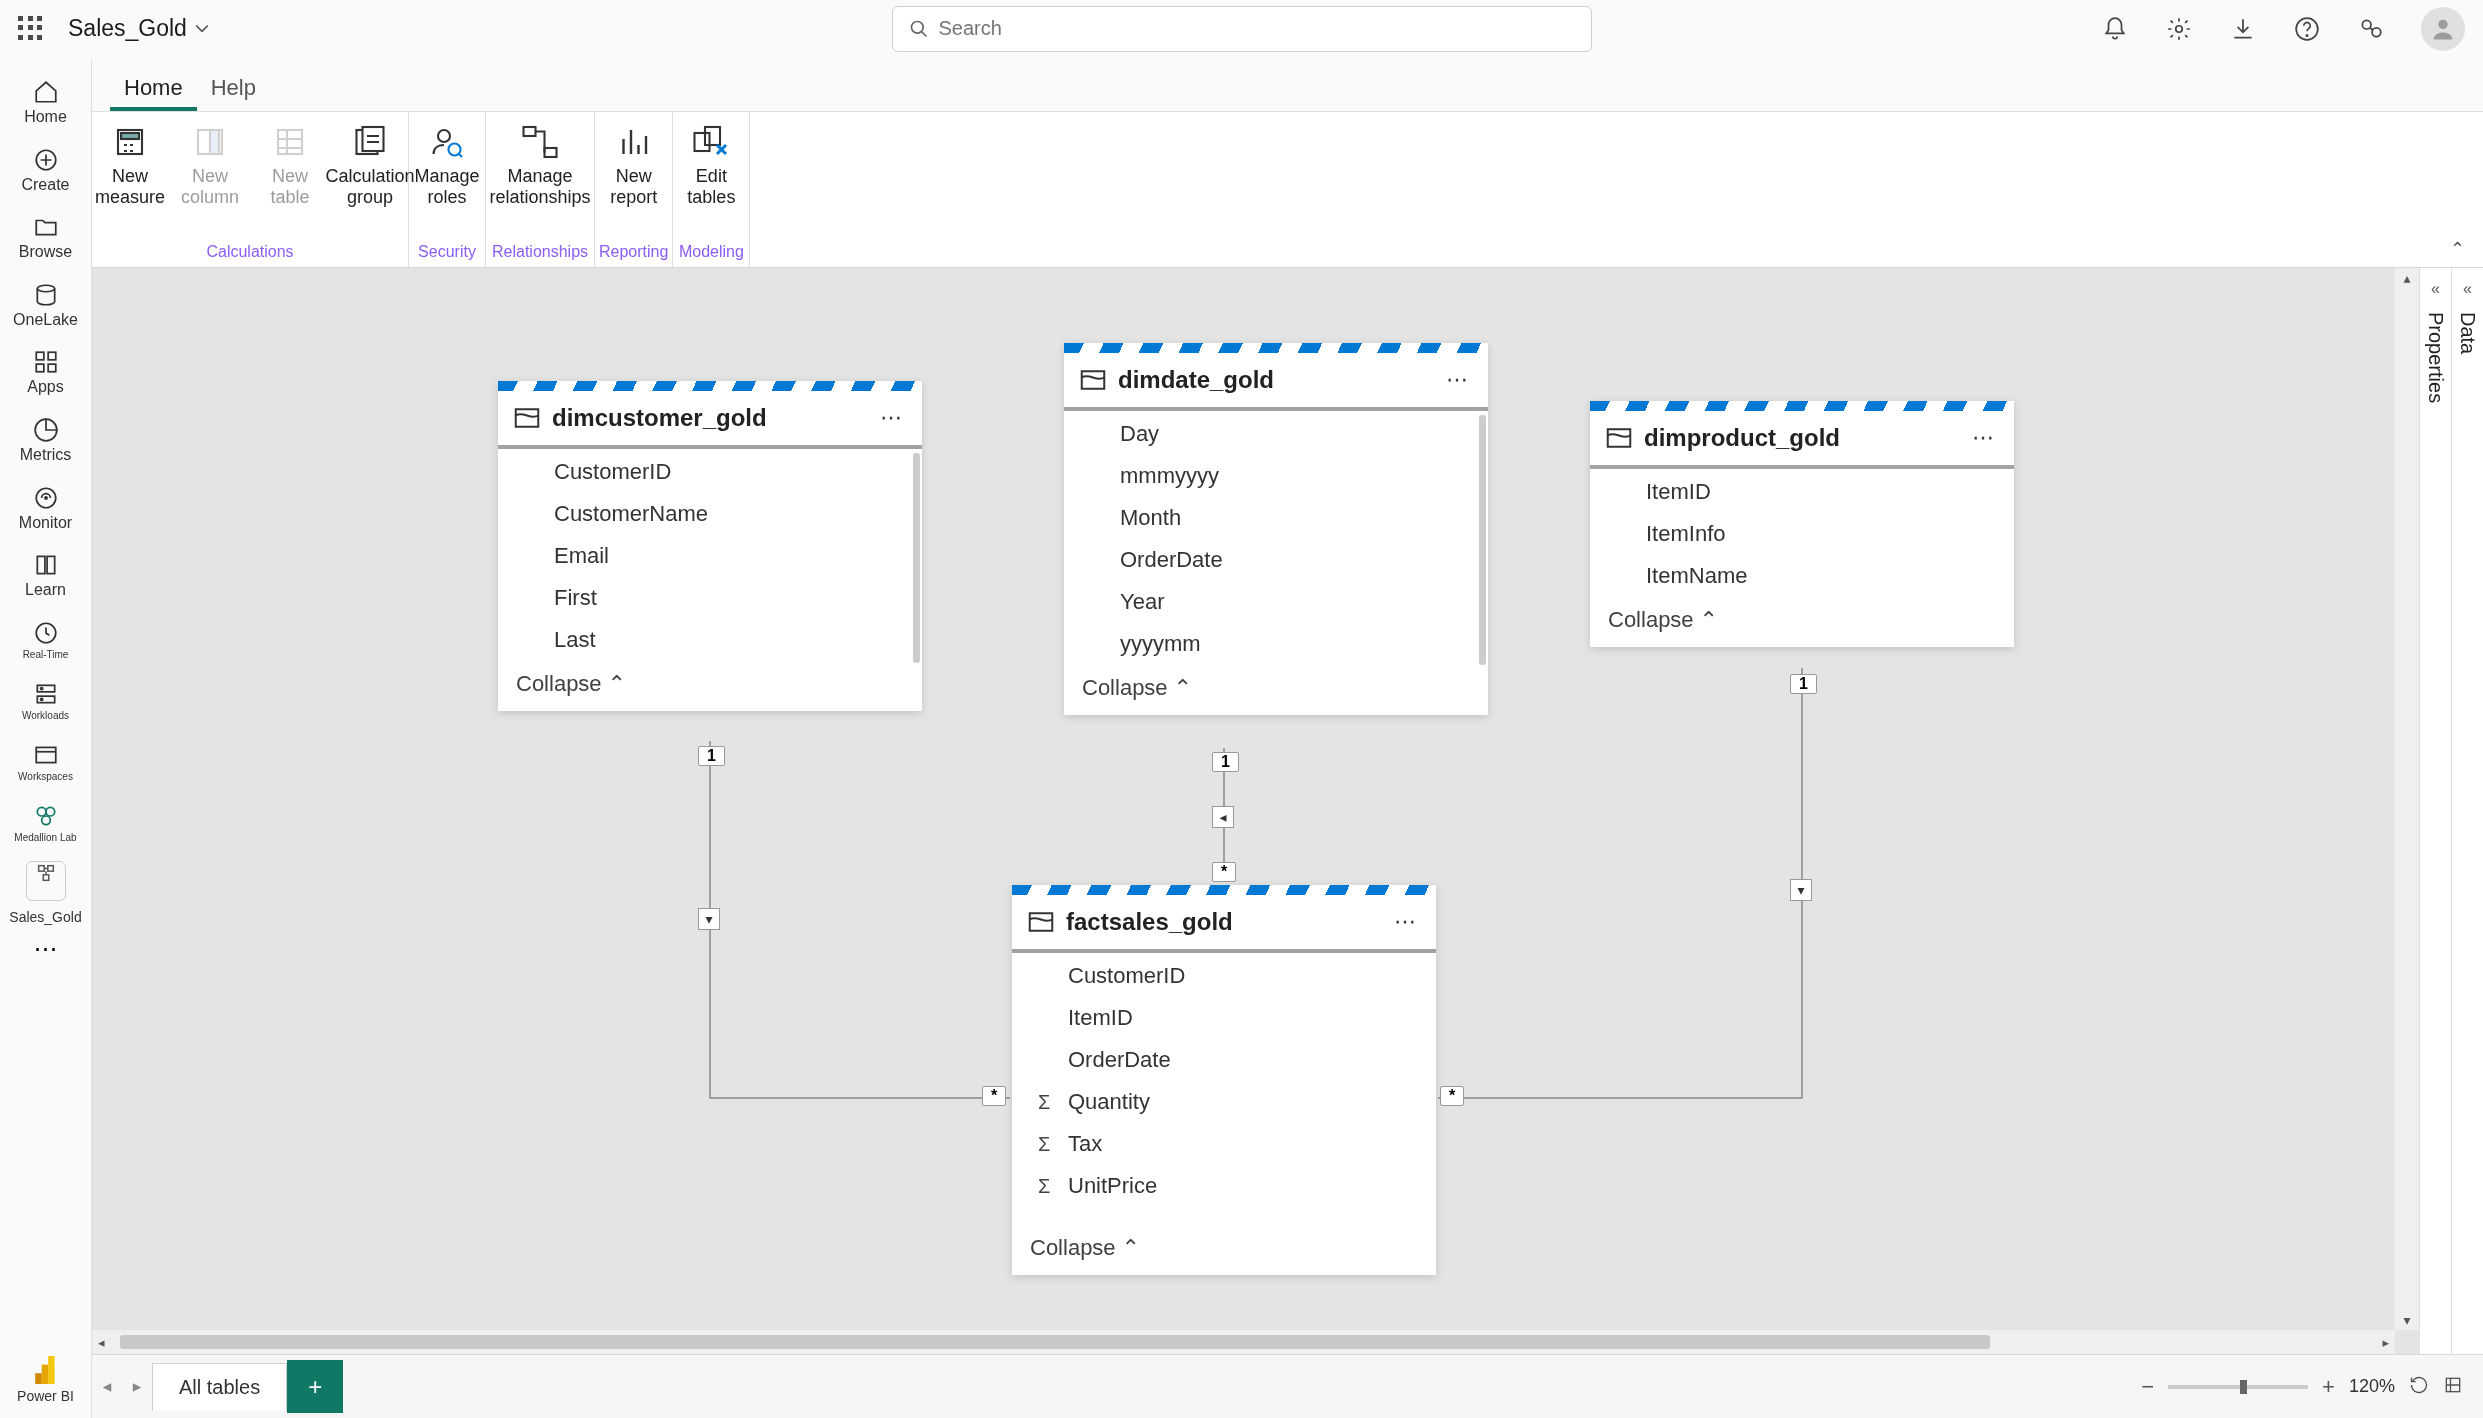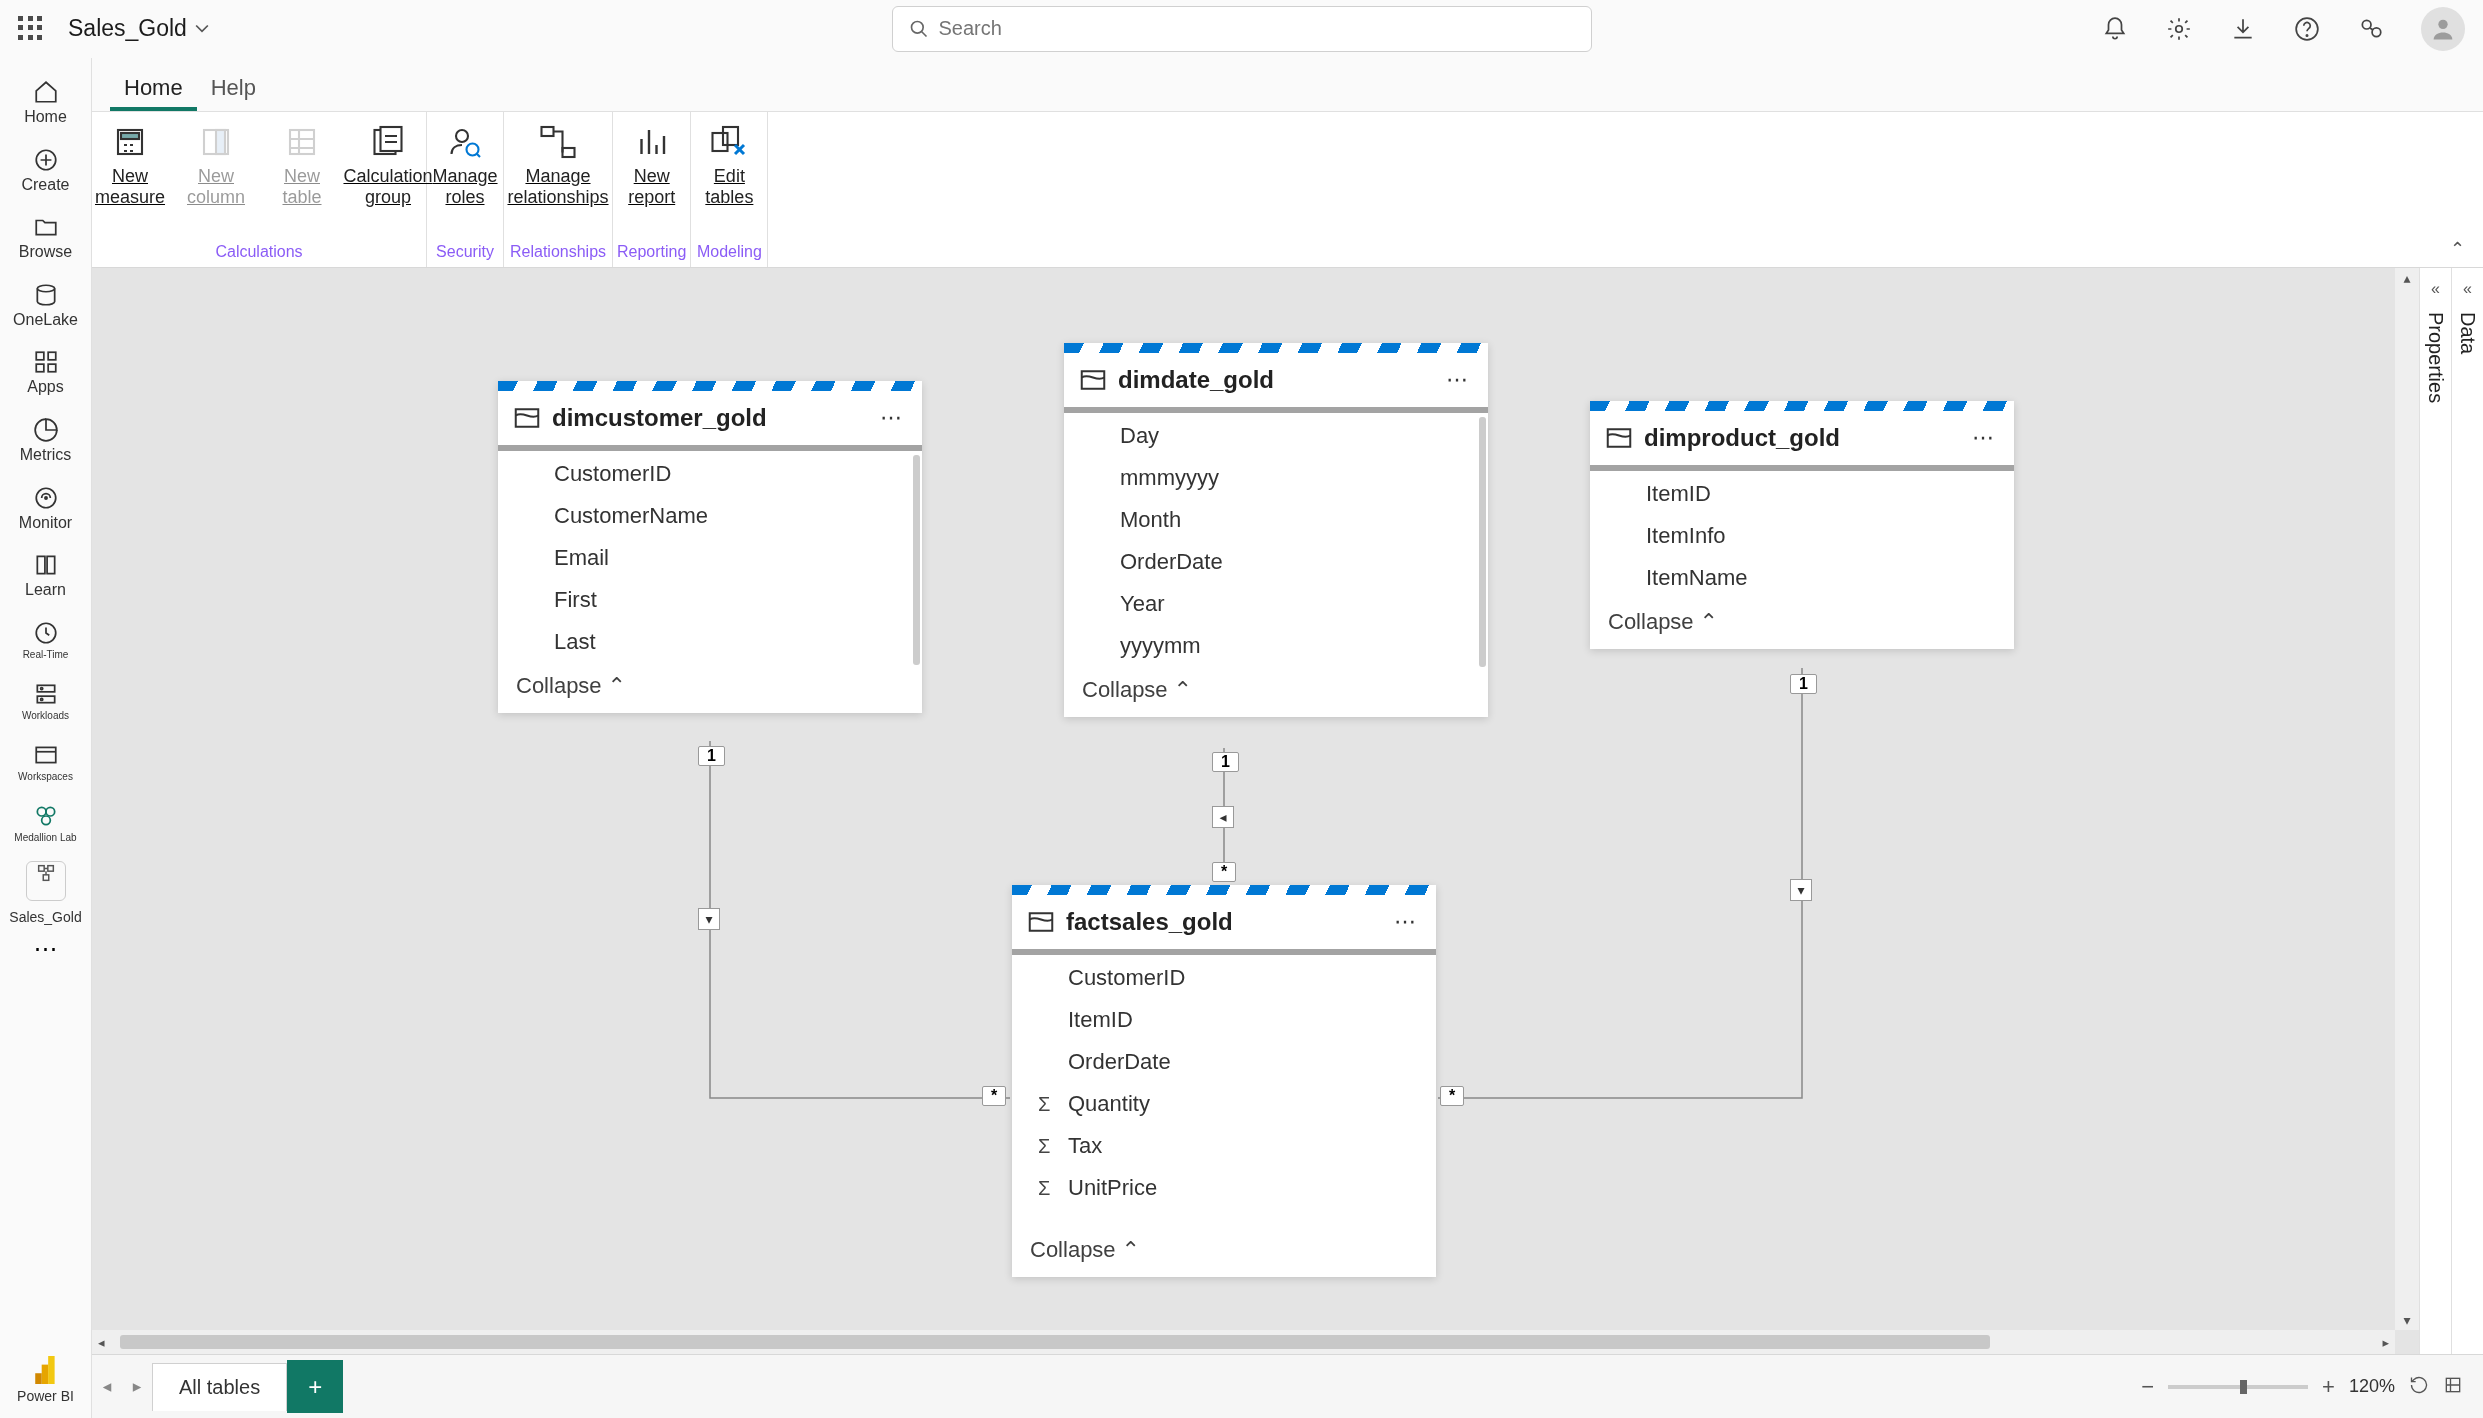--- a/index.html
+++ b/index.html
@@ -30,21 +30,21 @@
 .railfoot { margin-top: auto; margin-bottom: 14px; display: flex; flex-direction: column; align-items: center; gap: 4px; }
 
 
 .tabrow { position: absolute; left: 92px; top: 58px; right: 0; height: 54px; display: flex; align-items: flex-end; padding: 0 18px; border-bottom: 1px solid #e0e0e0; background: #fafafa; }
 .tab { padding: 0 14px 10px 14px; font-size: 22px; color: #555; cursor: pointer; }
 .tab.active { color: #222; border-bottom: 4px solid #117865; padding-bottom: 6px; }
 
 
 .ribbon { position: absolute; left: 92px; top: 112px; right: 0; height: 156px; border-bottom: 1px solid #d8d8d8; background: #fff; display: flex; }
 .rgroup { border-right: 1px solid #e0e0e0; display: flex; flex-direction: column; align-items: center; padding: 6px 4px 4px 4px; position: relative; }
-.rgroup .rbtns { display: flex; gap: 18px; text-decoration: underline; }
+.rgroup .rbtns { display: flex; gap: 12px; }
 .rbtn { display: flex; flex-direction: column; align-items: center; width: 68px; padding: 4px 2px; cursor: pointer; gap: 4px; text-align: center; }
 .rbtn.wide { width: 100px; }
 .rbtn.disabled { opacity: 0.45; pointer-events: none; }
 .rbtn .rbicon { height: 40px; display: flex; align-items: center; justify-content: center; font-size: 30px; }
 .rbtn .rbtxt { font-size: 18px; color: #222; line-height: 1.15; }
 .rgroup .rgroupname { font-size: 16px; color: #8b5cf6; margin-top: auto; padding-bottom: 2px; }
 .ribbon .collapse-ribbon { position: absolute; right: 18px; top: 126px; cursor: pointer; font-size: 18px; color: #555; }
 
 
 .canvas { position: absolute; left: 92px; top: 268px; right: 64px; bottom: 64px; background: #e4e4e4; overflow: hidden; }
@@ -59,21 +59,21 @@
 .hscrollwrap .arrow.left { left: 6px; }
 .hscrollwrap .arrow.right { right: 6px; }
 
 
 .tablecard { position: absolute; background: #fff; box-shadow: 0 2px 8px rgba(0,0,0,0.15); width: 424px; }
 .tc-stripe { height: 10px; background: repeating-linear-gradient(115deg, #0078d4 0 18px, #fff 18px 36px); }
 .tc-header { display: flex; align-items: center; padding: 10px 14px; gap: 10px; position: relative; }
 .tc-header .tc-icon { width: 30px; height: 30px; }
 .tc-title { font-size: 24px; color: #222; font-weight: 600; }
 .tc-more { margin-left: auto; font-size: 22px; color: #333; cursor: pointer; padding: 4px 6px; }
-.tc-body { border-top: 6px solid #a3a3a3; padding: 2px 0 0 0; position: relative; }
+.tc-body { border-top: 4px solid #a3a3a3; padding: 2px 0 0 0; position: relative; }
 .tc-row { padding: 8px 10px 8px 56px; font-size: 22px; color: #333; display: flex; align-items: center; gap: 10px; }
 .tc-row .sigma { position: absolute; left: 26px; font-size: 20px; color: #444; }
 .tc-scroll-thumb { position: absolute; right: 2px; top: 4px; width: 7px; height: 210px; background: #ccc; border-radius: 3px; }
 .tc-foot { padding: 10px 18px 14px 18px; }
 .tc-collapse { color: #404040; font-size: 22px; cursor: pointer; display: inline-flex; align-items: center; gap: 6px; }
 .rel-label { position: absolute; background: #fff; border: 1px solid #999; font-size: 16px; font-weight: 600; padding: 0 8px; border-radius: 2px; color: #000; }
 .rel-arrow { position: absolute; background: #fff; border: 1px solid #999; width: 22px; height: 22px; display: flex; align-items: center; justify-content: center; font-size: 14px; color: #333; }
 
 
 .rightpanes { position: absolute; right: 0; top: 268px; bottom: 64px; width: 64px; display: flex; flex-direction: row; }

